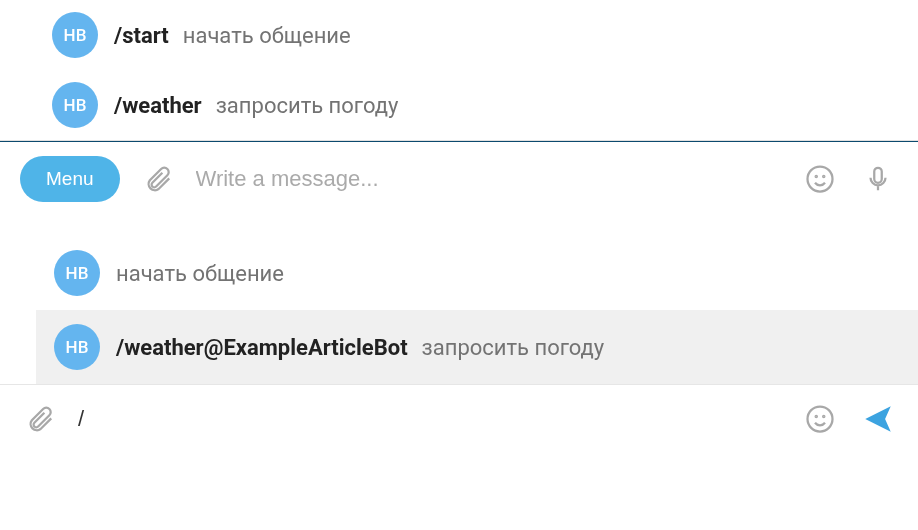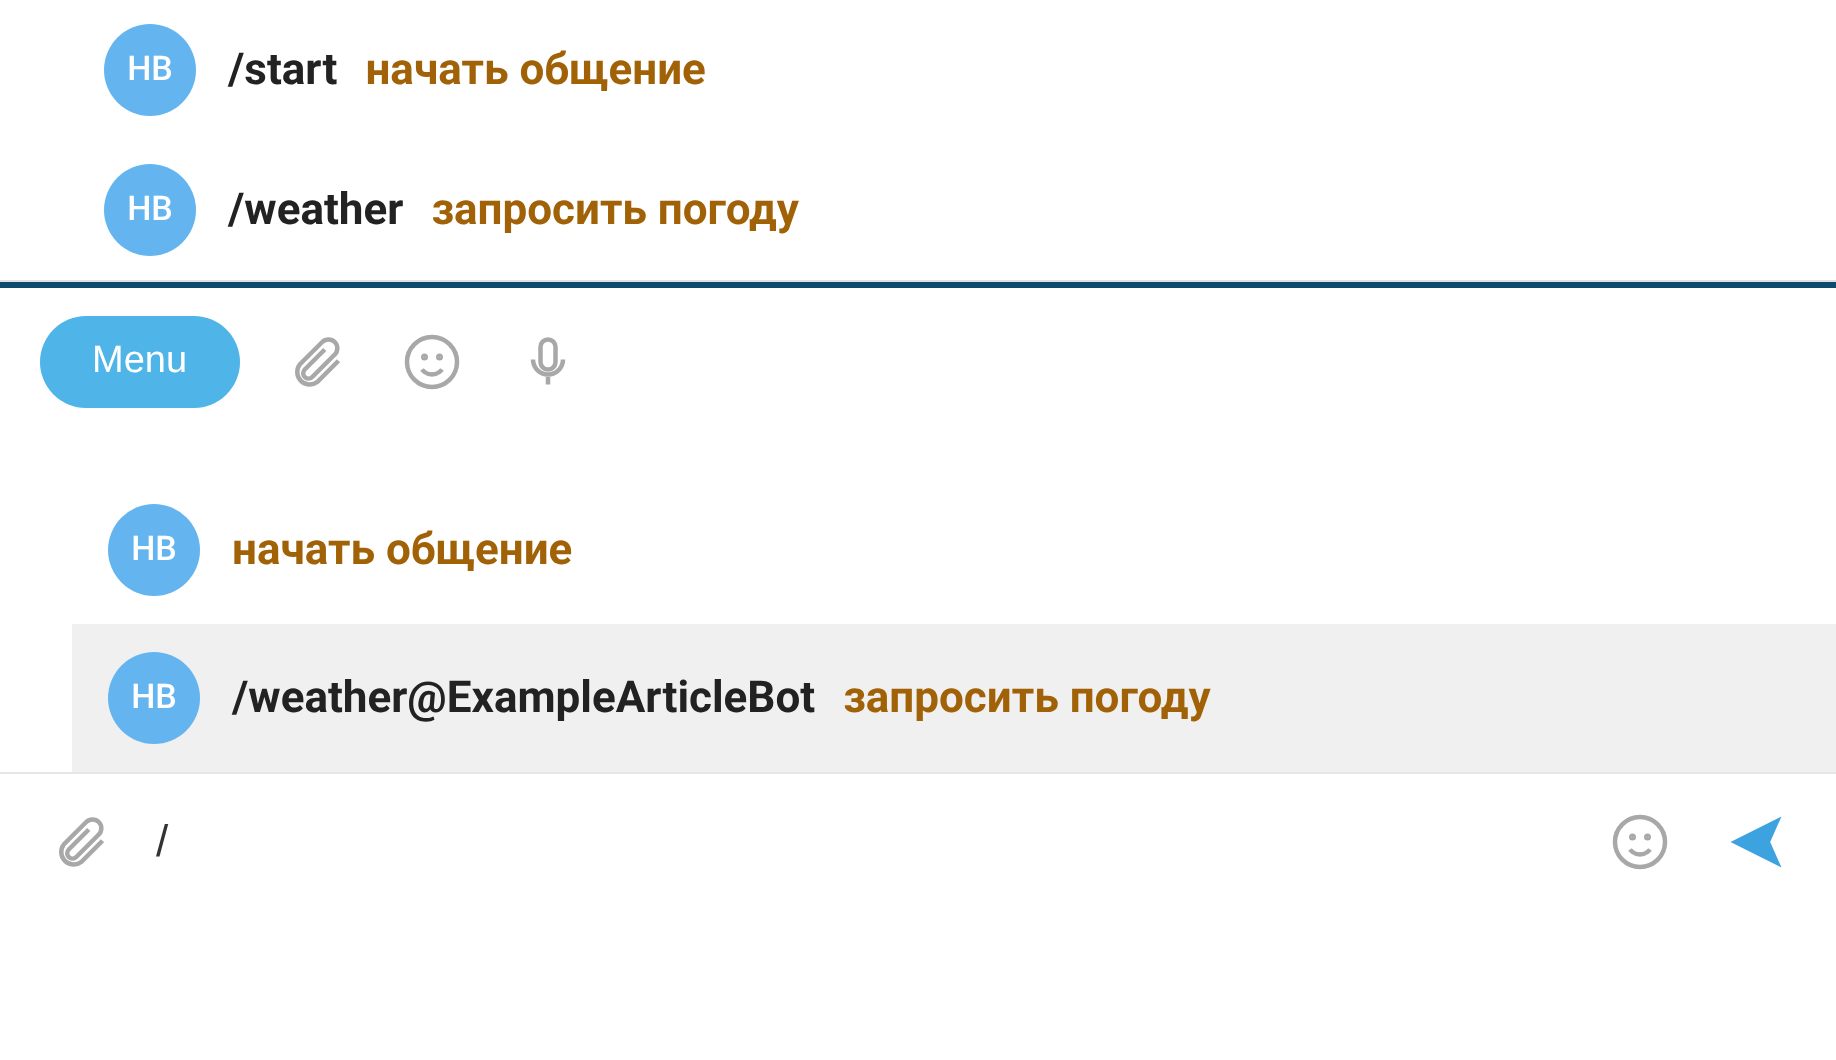--- a/index.html
+++ b/index.html
@@ -41,32 +41,32 @@
       display: flex;
       align-items: baseline;
       gap: 14px;
       font-size: 22px;
     }
     .command-name {
       color: #222;
       font-weight: 700;
     }
     .command-desc {
-      color: #a16207;
-      font-weight: 700;
+      color: #737373;
+      font-weight: 400;
     }
     .compose-bar {
       display: flex;
       align-items: center;
       padding: 14px 20px;
       gap: 18px;
       border-top: 1px solid #e6e6e6;
     }
     .compose-bar.top {
-      border-top: 3px solid #0c4a6e;
+      border-top: 1px solid #0c4a6e;
       border-bottom: none;
     }
     .menu-btn {
       background: #4fb4e8;
       color: #fff;
       border: none;
       border-radius: 24px;
       padding: 12px 26px;
       font-size: 19px;
       font-weight: 500;
@@ -139,20 +139,21 @@
   </div>
 </div>
 
 <div class="compose-bar top">
   <button class="menu-btn">Menu</button>
   <div class="icon-btn">
     <svg viewBox="0 0 24 24">
         <path d="M21 11.5l-8.5 8.5a5 5 0 01-7-7l9-9a3.5 3.5 0 015 5l-9 9a2 2 0 01-3-3l8-8"></path>
       </svg>
   </div>
+  <input class="compose-input" placeholder="Write a message..." style="">
   <div class="icon-btn">
     <svg viewBox="0 0 24 24">
         <circle cx="12" cy="12" r="10"></circle>
         <circle cx="9" cy="10" r="0.5" fill="currentColor"></circle>
         <circle cx="15" cy="10" r="0.5" fill="currentColor"></circle>
         <path d="M8 15s1.5 2 4 2 4-2 4-2"></path>
       </svg>
   </div>
   <div class="icon-btn">
     <svg viewBox="0 0 24 24">

